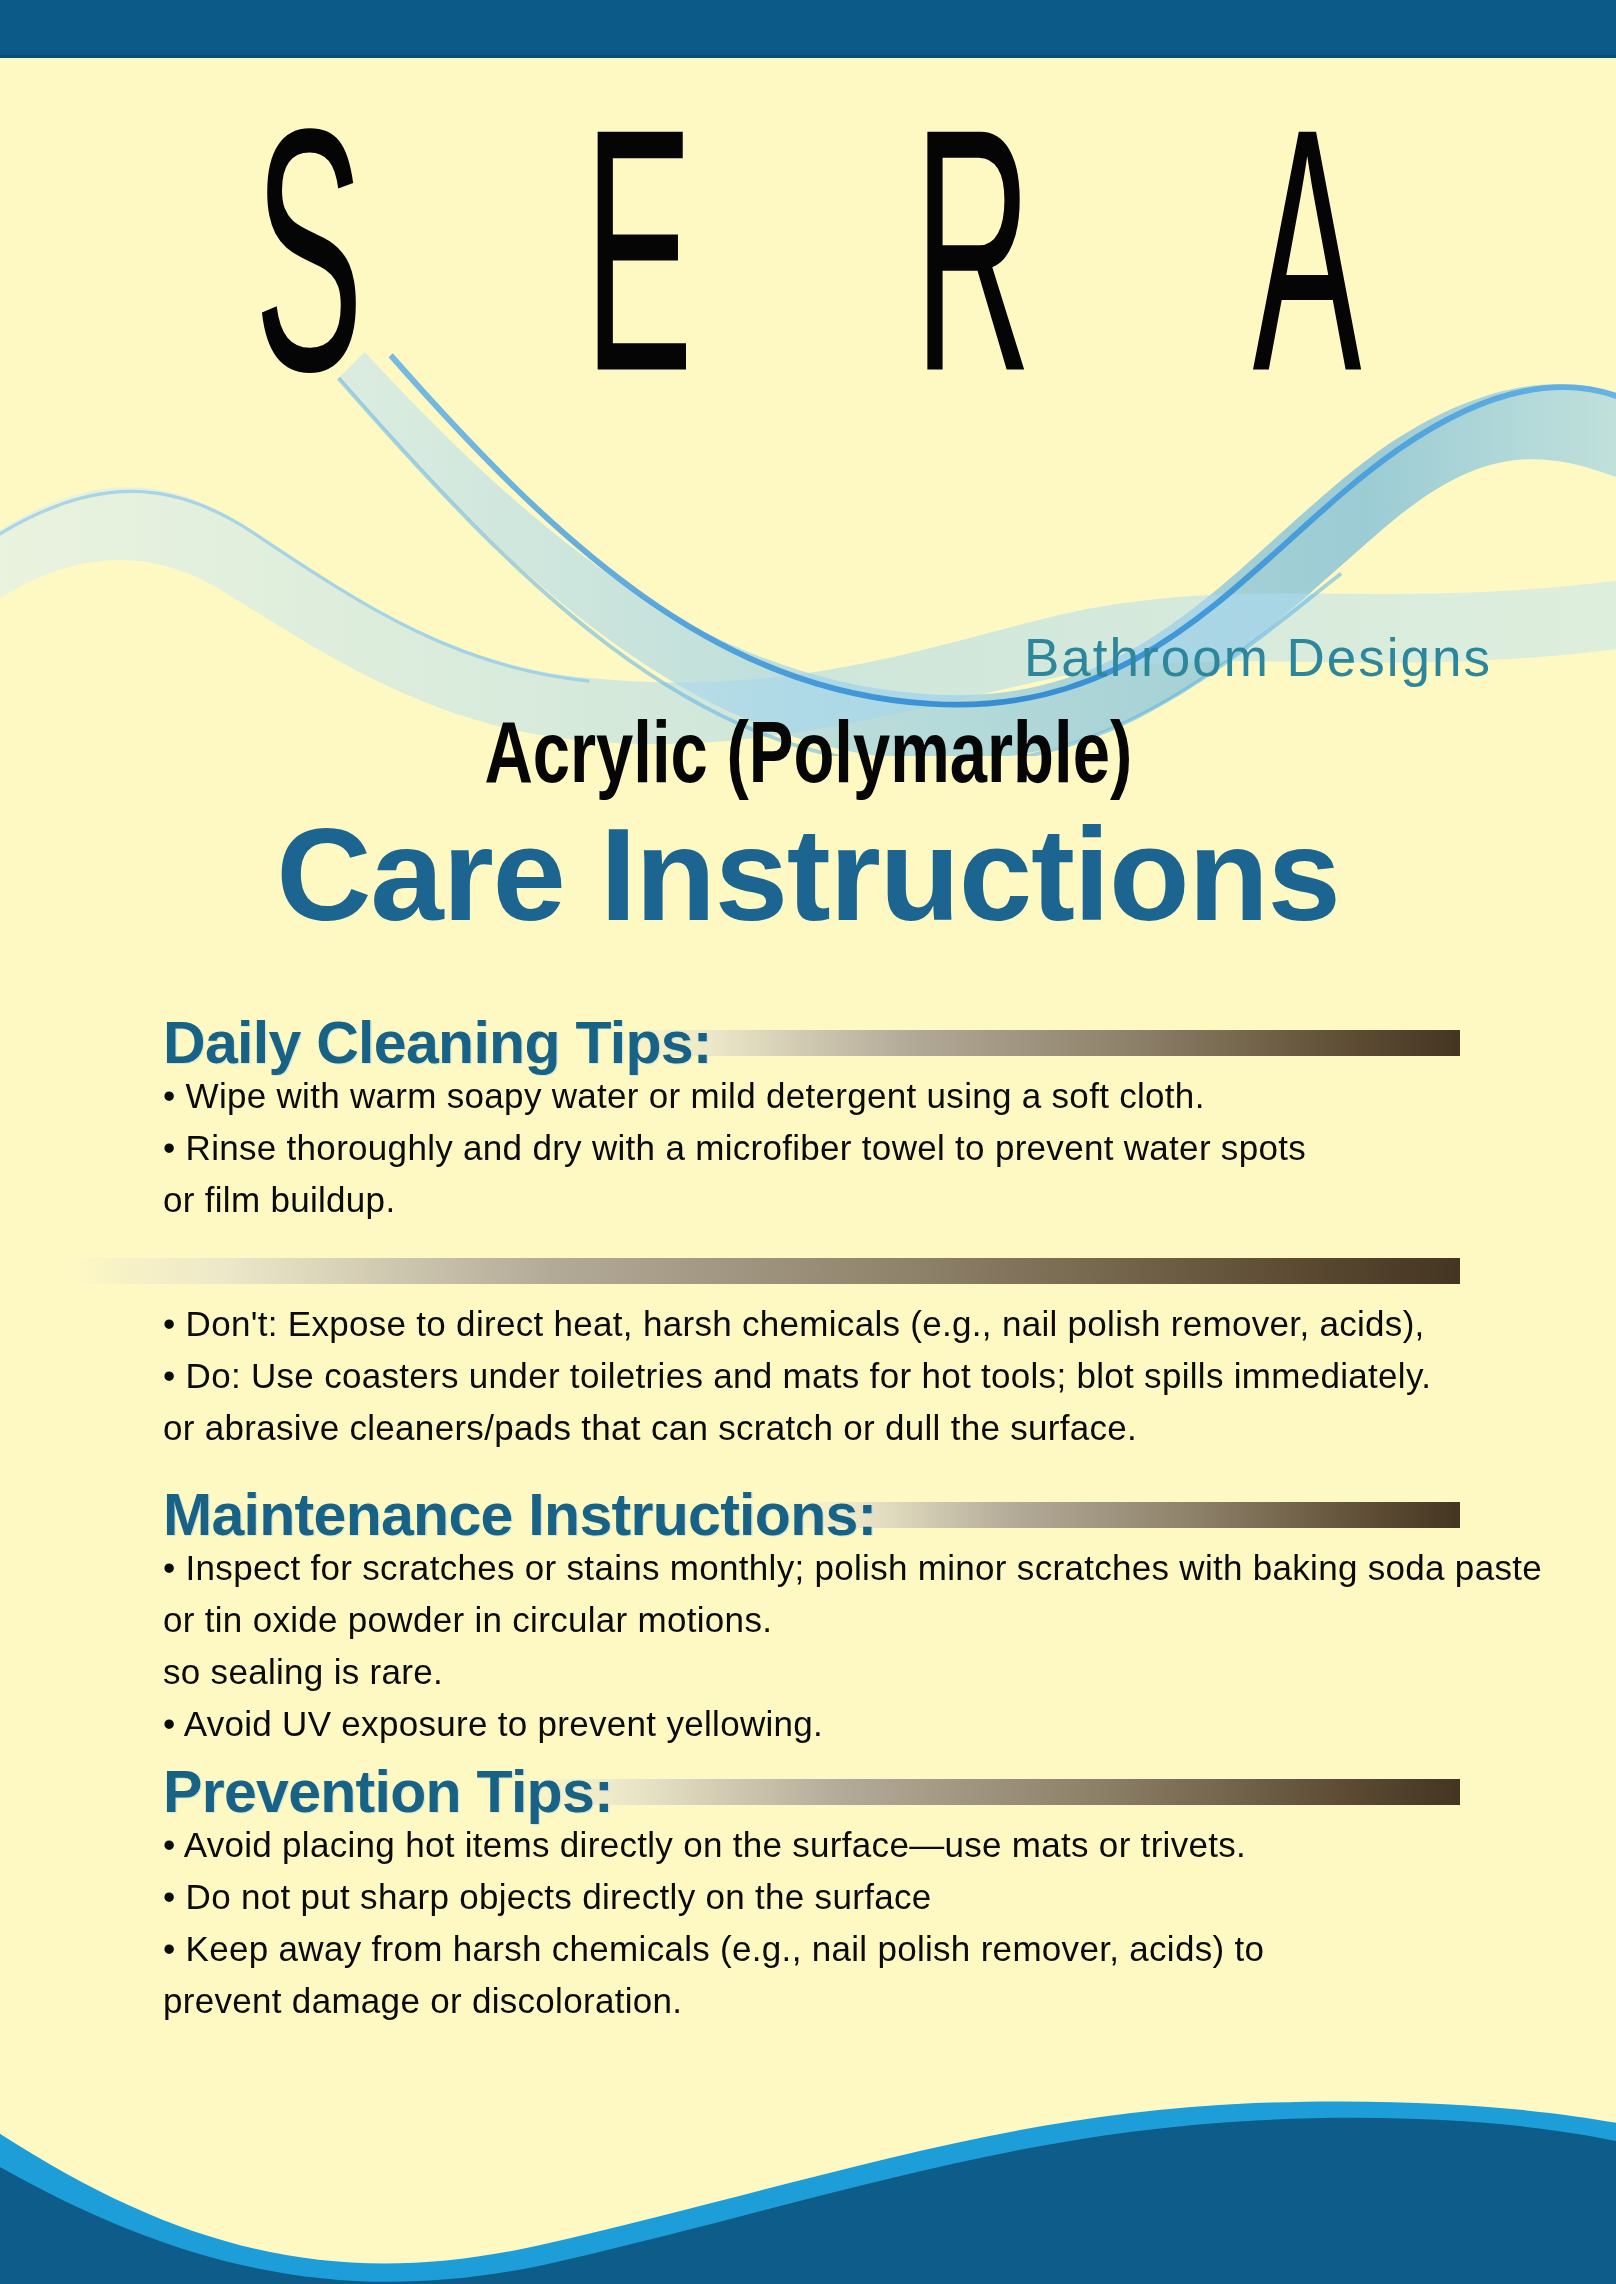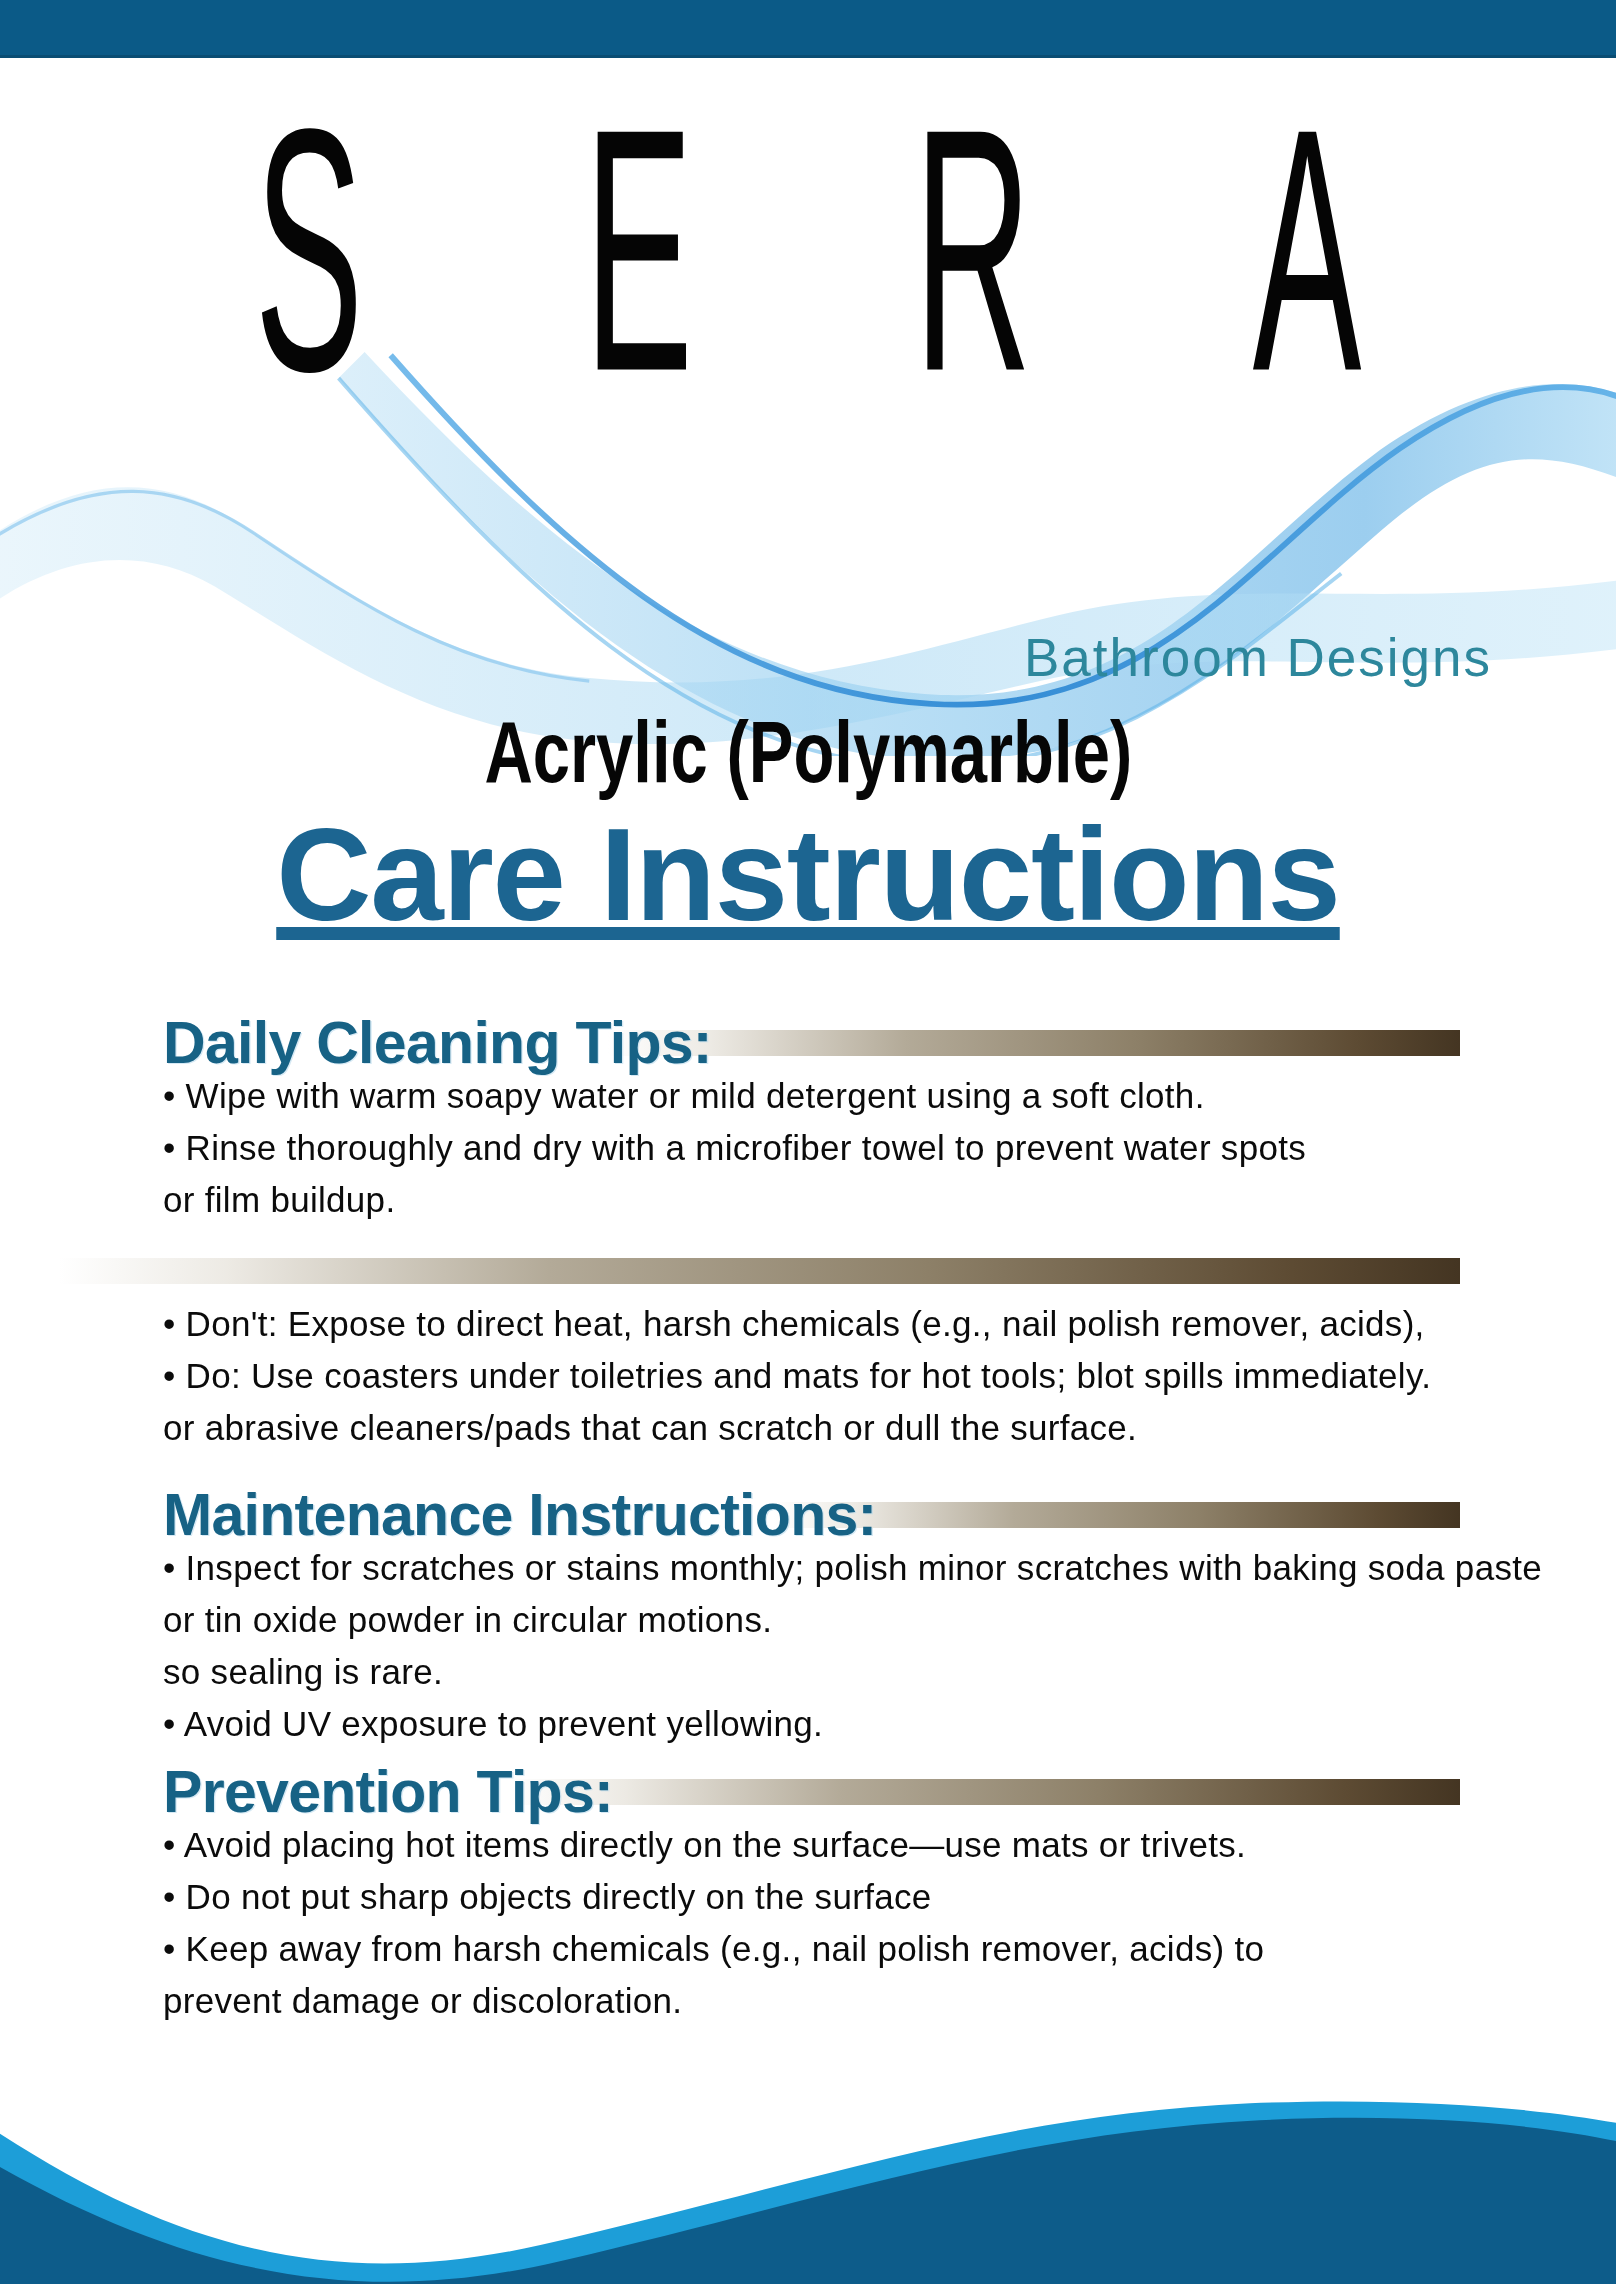--- a/index.html
+++ b/index.html
@@ -10,21 +10,21 @@
     --brand-teal:#2d879c;
     --body-ink:#0b0b0b;
     --footer-dark:#0d5c8a;
     --footer-light:#1d9ed8;
   }
   html,body{margin:0;padding:0;}
   body{background:#e8e8e8;font-family:"Liberation Sans", sans-serif;}
   .page{
     position:relative;
     width:1616px;height:2284px;
-    background:#ffffff;
+    background:#fef9c3;
     overflow:hidden;
     margin:0 auto;
   }
   .topbar{
     position:absolute;top:0;left:0;width:100%;height:55px;
     background:var(--topbar);
     border-bottom:3.9px solid var(--topbar-edge);
   }
   .logo-row{
     position:absolute;top:77px;left:0;width:100%;
@@ -67,21 +67,20 @@
     position:absolute;top:806px;left:0;width:100%;
     text-align:center;
   }
   .main-title{
     display:inline-block;
     font-size:132px;font-weight:700;
     color:var(--title-blue);
     letter-spacing:-1.3px;
     line-height:1.05;
     white-space:nowrap;
-    text-decoration:underline;
   }
   .section{
     position:absolute;left:163px;right:0;
   }
   .sec-head{
     position:relative;
     width:1297px;
     height:73px;
     display:flex;align-items:center;margin-top:17px;
   }

